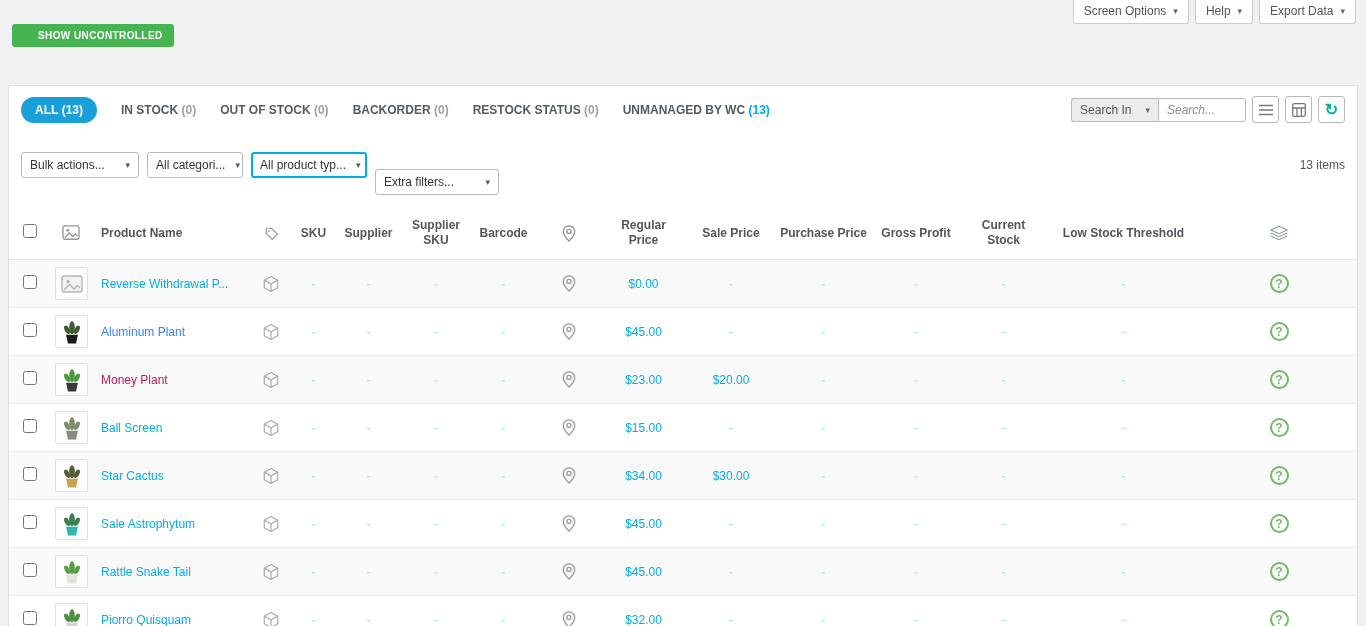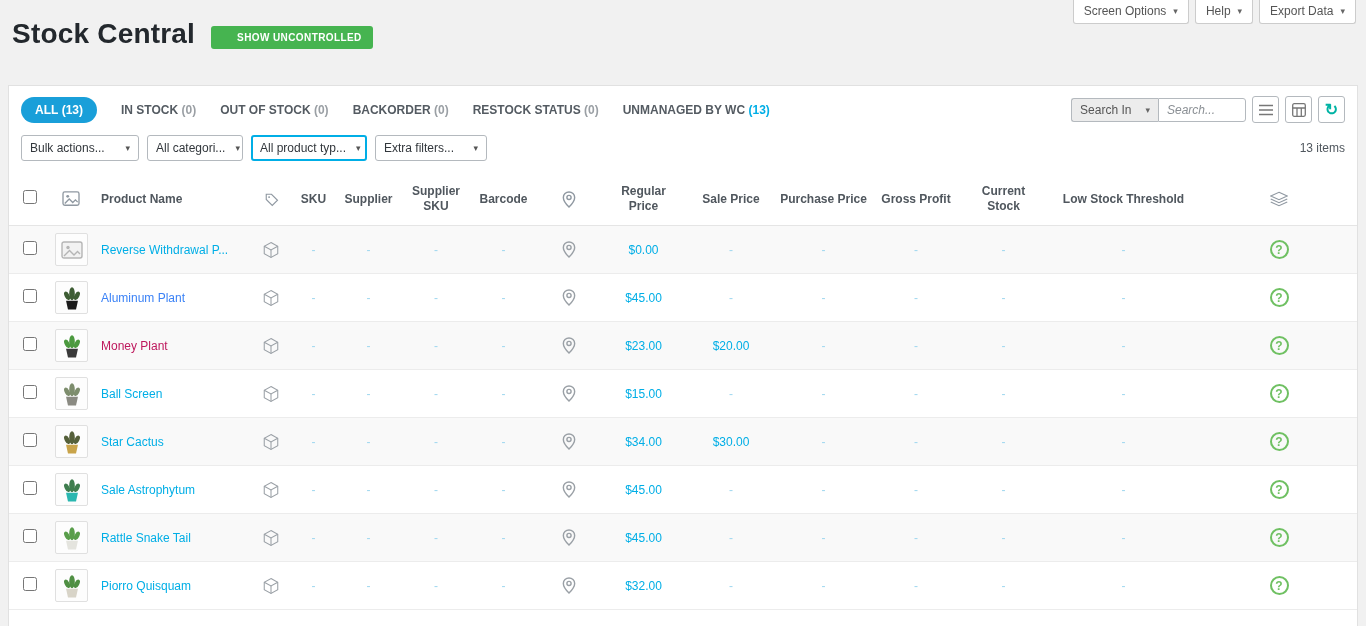--- a/index.html
+++ b/index.html
@@ -71,21 +71,21 @@
   .filters-row { display: flex; align-items: center; gap: 8px; padding: 4px 12px 12px; }
   .filter-select {
     background: #fff; border: 1px solid #b4b9be; border-radius: 3px;
     padding: 5px 8px; font-size: 12px; color: #32373c; cursor: pointer;
     display: flex; align-items: center; justify-content: space-between; gap: 10px; white-space: nowrap;
   }
   .filter-select .caret { font-size: 9px; color: #555; }
   .filter-select.w-bulk { width: 118px; }
   .filter-select.w-cat  { width: 96px; }
   .filter-select.w-type { width: 116px; border-width: 2px; padding: 4px 7px; }
-  .filter-select.w-extra{ width: 112px; }
+  .filter-select.w-extra{ width: 124px; margin-top: 34px; }
   .items-count { margin-left: auto; font-size: 12px; color: #50575e; }
 
   
   table { width: 100%; border-collapse: collapse; table-layout: fixed; }
   .group-row th {
     background: #e0e0e0; font-size: 12px; font-weight: 700; color: #32373c;
     padding: 4px 10px; text-align: left; height: 23px;
   }
   .group-row th.center { text-align: center; }
   .col-row th {
@@ -126,21 +126,20 @@
     <span>Help</span>
     <span class="caret">▾</span>
   </button>
   <button class="wp-tab">
     <span>Export Data</span>
     <span class="caret">▾</span>
   </button>
 </div>
 
 <div class="page-header">
-  <h1 class="page-title">Stock Central</h1>
   <button class="show-uncontrolled" id="btn-uncontrolled" style="background: rgb(70, 180, 80); padding-left: 26px;">SHOW UNCONTROLLED</button>
 </div>
 
 <div class="panel">
 
   <div class="tabs-row">
     <div class="tabs">
       <a class="tab active" id="tab-all" style="background: rgb(25, 159, 217);">
         <span>ALL</span>&nbsp;<span class="count">(13)</span>
       </a>

